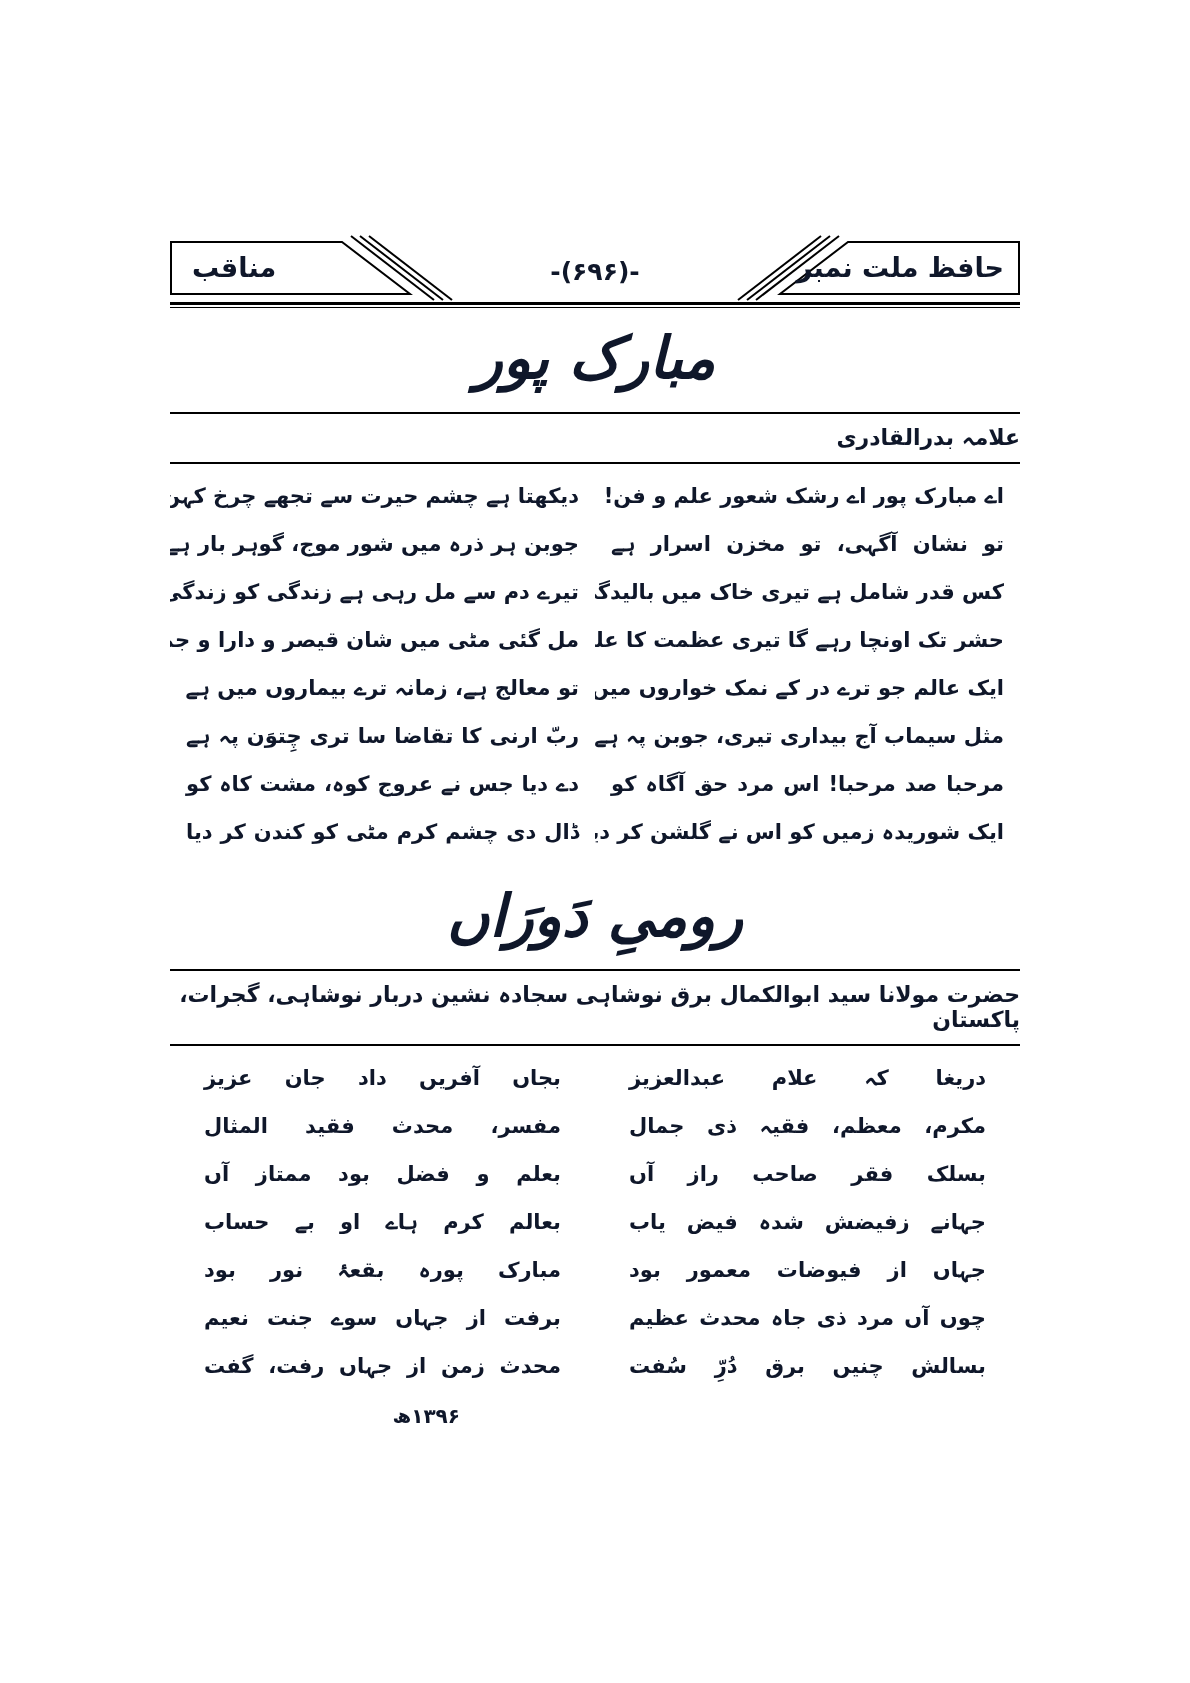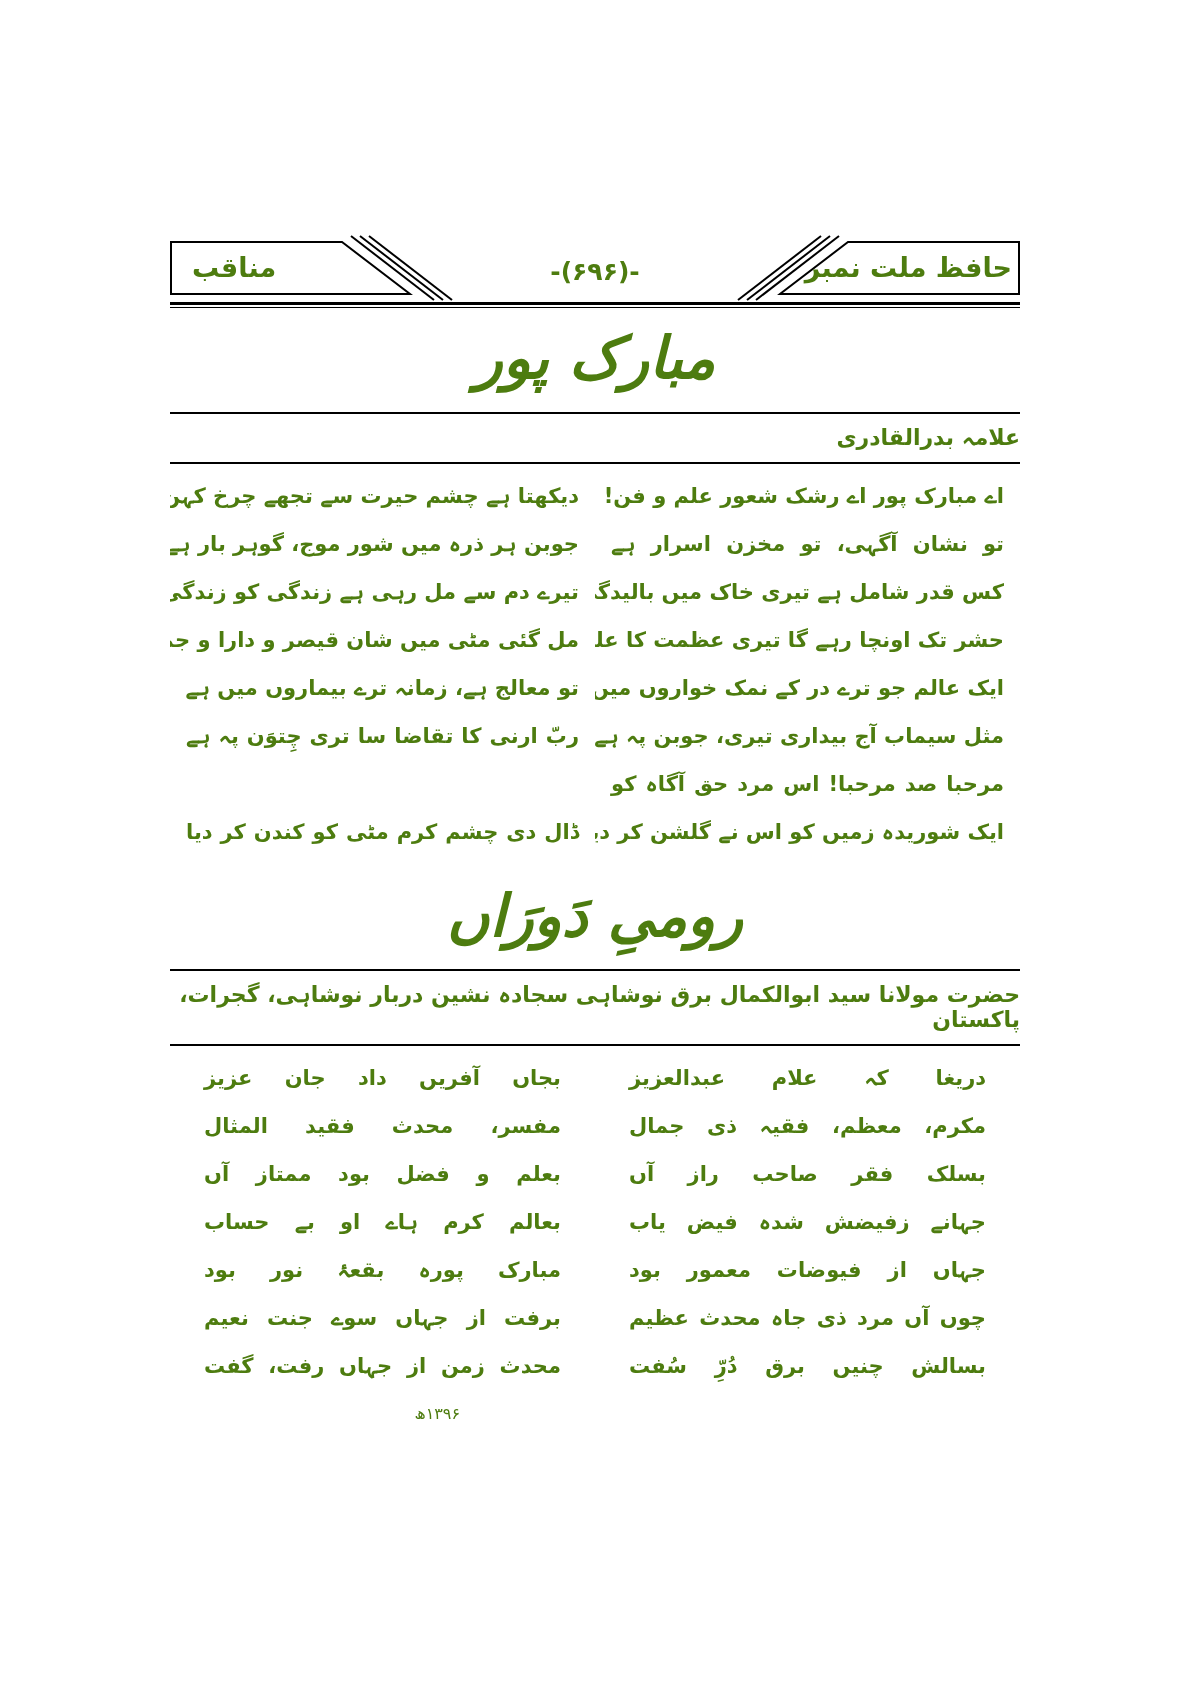--- a/index.html
+++ b/index.html
@@ -3,21 +3,21 @@
 <meta charset="utf-8">
 <style>
   * { margin:0; padding:0; box-sizing:border-box; }
   html, body { background:#ffffff; }
   body { font-family:"DejaVu Sans", sans-serif; }
 
   .page {
     position:relative;
     width:1190px; height:1683px;
     background:#ffffff;
-    color:#4d7c0f;
+    color:#0f172a;
     margin:0 auto;
     overflow:hidden;
     direction:rtl;
   }
   .content {
     position:absolute;
     left:170px; top:228px;
     width:850px;
   }
 
@@ -33,21 +33,21 @@
   .header-box svg { display:block; }
   .box-label {
     position:absolute;
     direction:rtl;
     font-size:27px;
     font-weight:bold;
     top:24px;
     white-space:nowrap;
   }
   .box-label.left-label  { left:22px; }
-  .box-label.right-label { right:8px; }
+  .box-label.right-label { right:16px; }
   .page-number {
     text-align:center;
     align-self:end;
     padding-bottom:16px;
     font-size:25px;
     font-weight:bold;
     direction:rtl;
     letter-spacing:1px;
   }
 
@@ -102,22 +102,22 @@
     overflow:hidden;
   }
   .poem-2 .hemistich { padding:0 34px; }
 
   .title-2 { padding-top:22px; }
 
   
   .footer-year {
     direction:rtl;
     padding:10px 560px 0 0;
-    font-size:16px;
-    font-weight:normal;
+    font-size:20px;
+    font-weight:bold;
   }
 </style>
 </head>
 <body>
 
 <div class="page">
   <div class="content">
 
     <div class="header">
 
@@ -171,20 +171,21 @@
       <div class="verse-row">
         <div class="hemistich">ایک عالم جو ترے در کے نمک خواروں میں ہے</div>
         <div class="hemistich">تو معالج ہے، زمانہ ترے بیماروں میں ہے</div>
       </div>
       <div class="verse-row">
         <div class="hemistich">مثل سیماب آج بیداری تیری، جوبن پہ ہے</div>
         <div class="hemistich">ربّ ارنی کا تقاضا سا تری چِتوَن پہ ہے</div>
       </div>
       <div class="verse-row">
         <div class="hemistich">مرحبا صد مرحبا! اس مرد حق آگاہ کو</div>
+        <div class="hemistich">دے دیا جس نے عروج کوہ، مشت کاہ کو</div>
       </div>
       <div class="verse-row">
         <div class="hemistich">ایک شوریدہ زمیں کو اس نے گلشن کر دیا</div>
         <div class="hemistich">ڈال دی چشم کرم مٹی کو کندن کر دیا</div>
       </div>
     </div>
 
     <div class="section-title title-2">رومیِ دَورَاں</div>
     <div class="rule"></div>
     <div class="byline">حضرت مولانا سید ابوالکمال برق نوشاہی سجادہ نشین دربار نوشاہی، گجرات، پاکستان</div>

